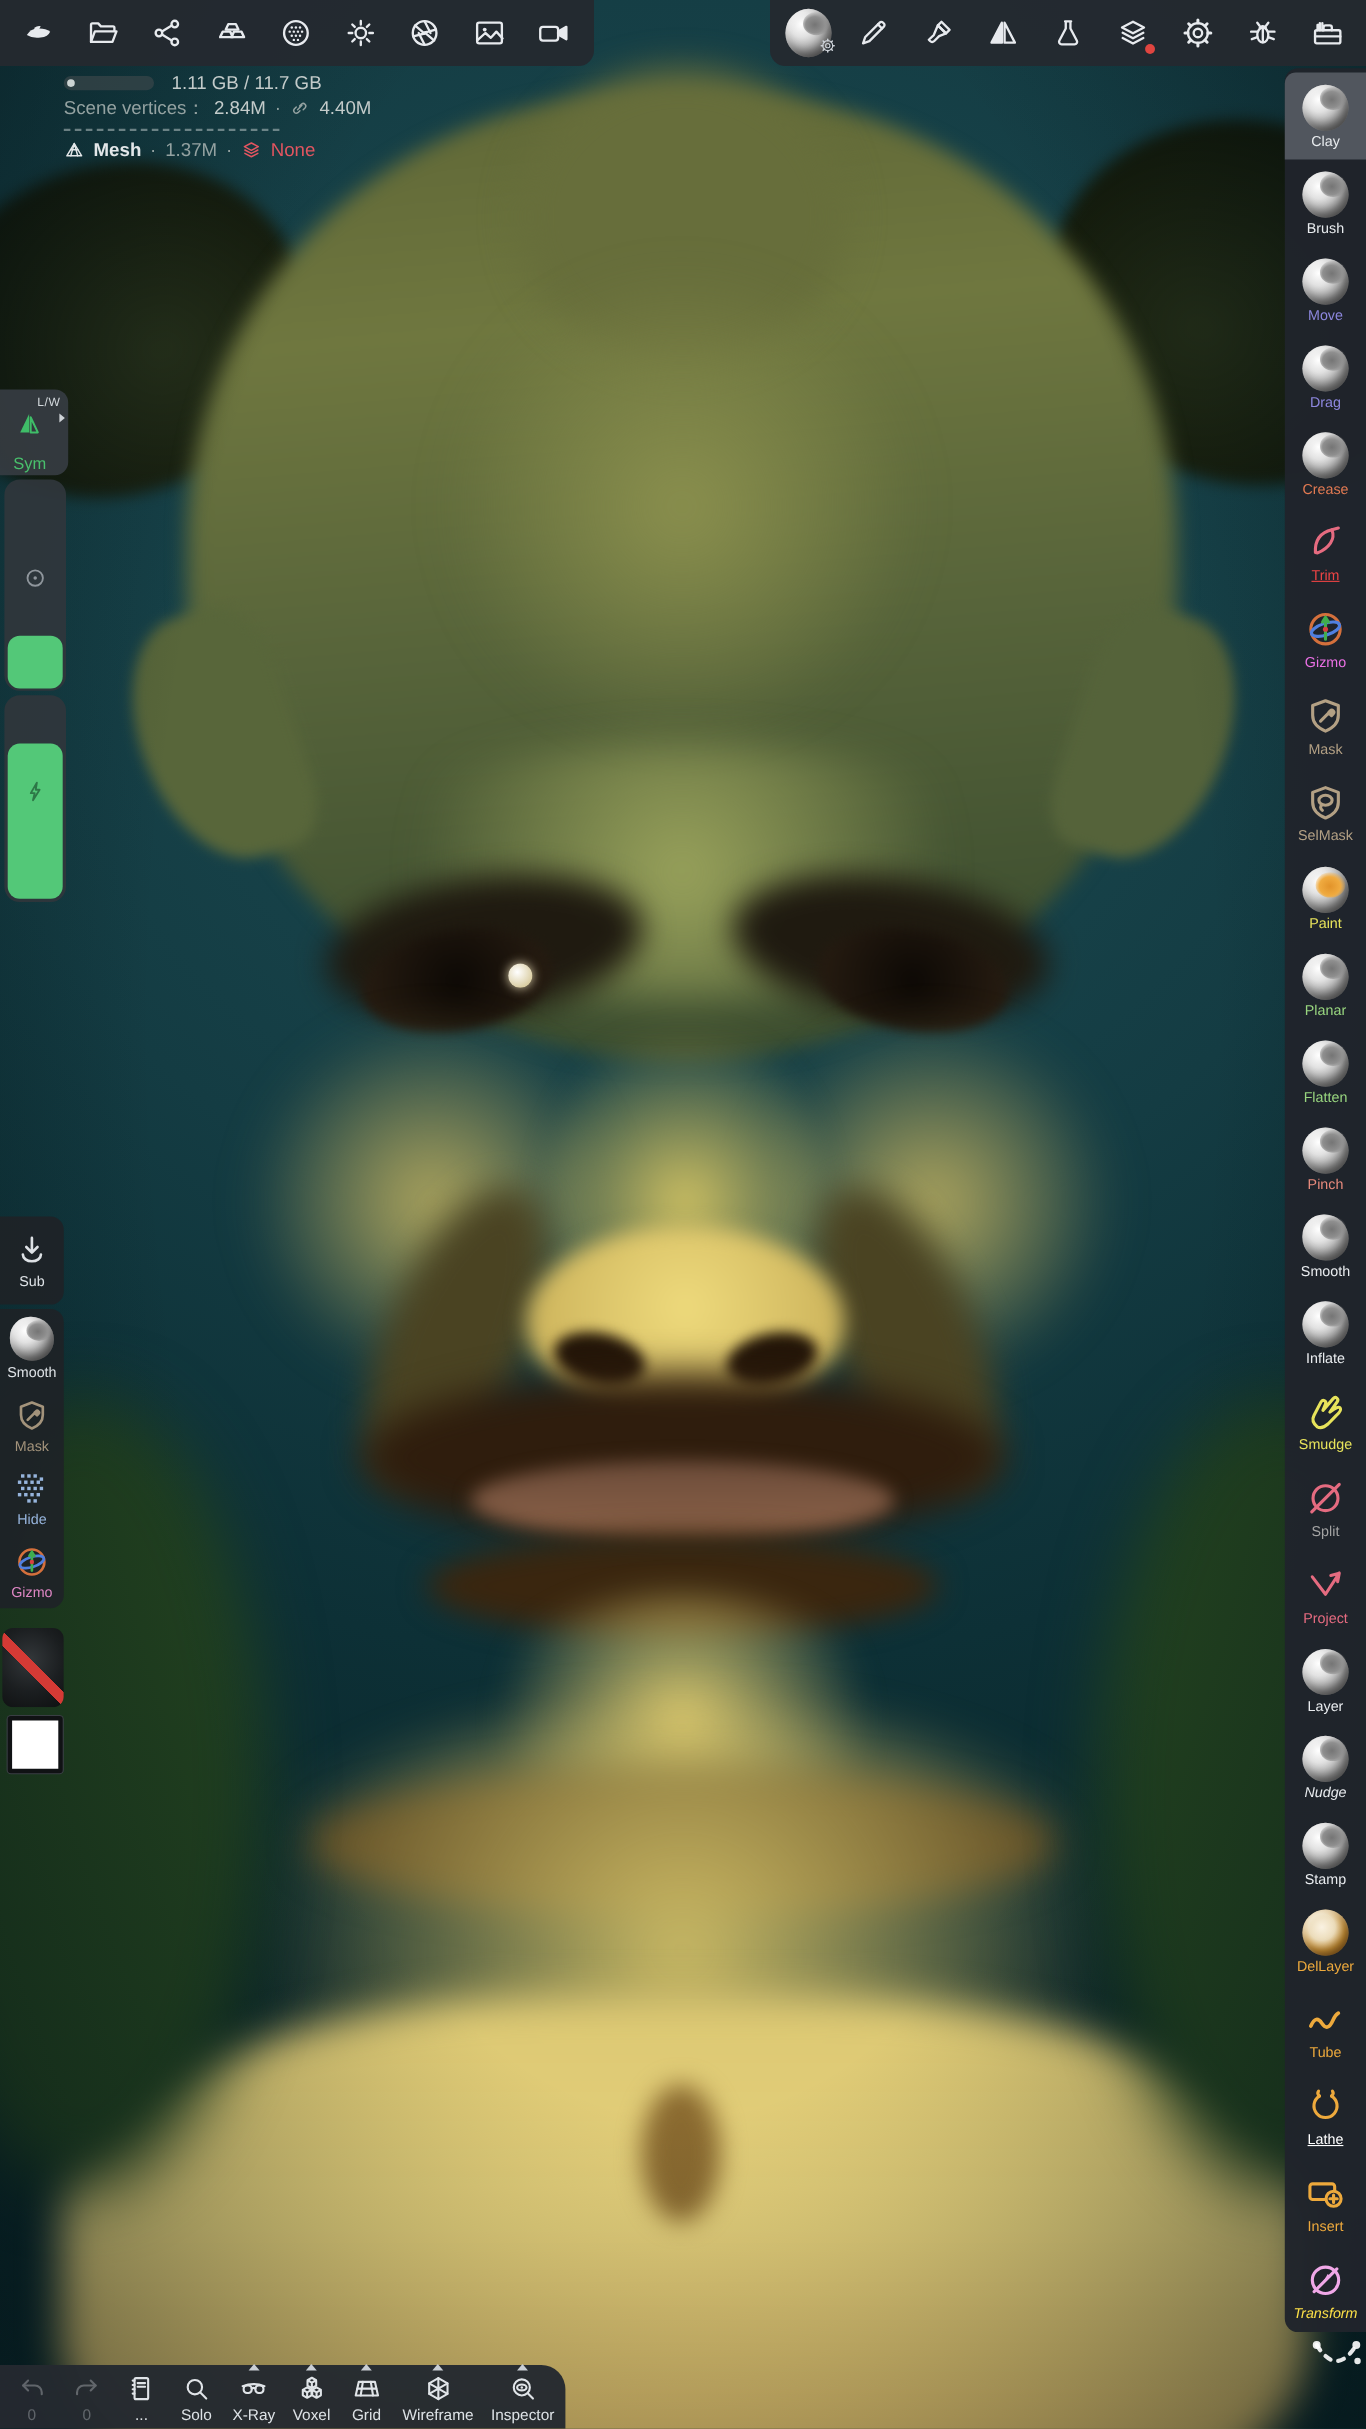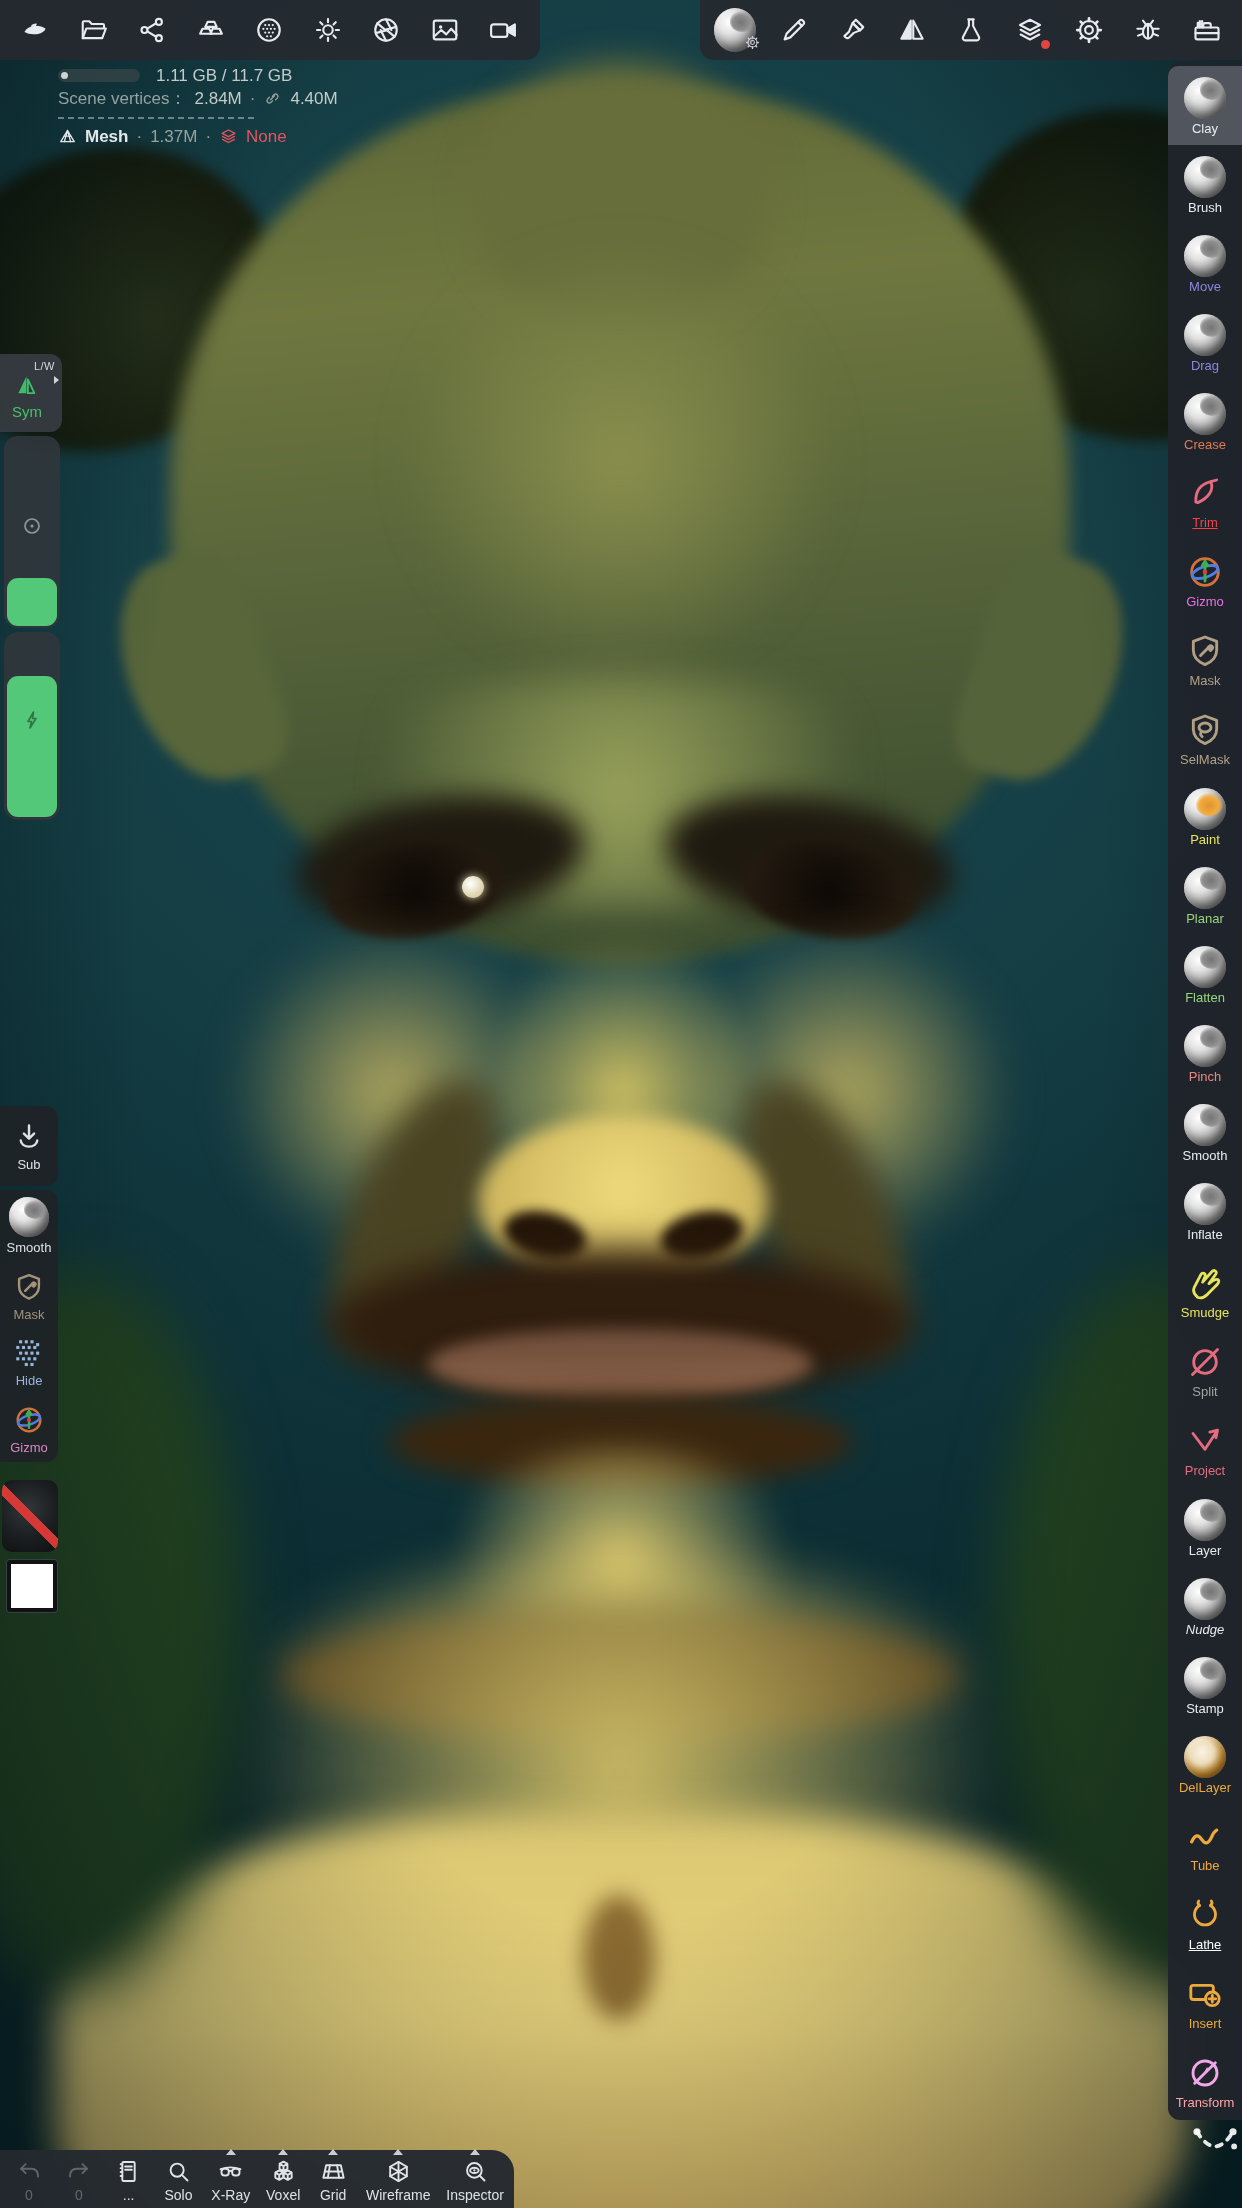--- a/index.html
+++ b/index.html
@@ -84,21 +84,21 @@
   .red{color:#e25560;}
   .inline-ic{display:inline-flex;align-items:center;}
   .inline-ic svg{width:19px;height:19px;}
 
   
   .sym-btn{position:absolute;left:0;top:354px;width:62px;height:78px;background:rgba(56,62,68,.88);
     border-radius:0 12px 12px 0;z-index:15;cursor:pointer;}
   .sym-badge{position:absolute;top:6px;right:7px;font-size:11px;color:#d3d8dc;letter-spacing:.5px;}
   .sym-caret{position:absolute;top:22px;right:3px;width:0;height:0;border-left:5px solid #cfd4d8;border-top:4px solid transparent;border-bottom:4px solid transparent;}
   .sym-tri{position:absolute;left:14px;top:18px;}
-  .sym-label{position:absolute;left:0;right:8px;bottom:12px;text-align:center;font-size:15px;color:#49c06c;}
+  .sym-label{position:absolute;left:0;right:8px;bottom:2px;text-align:center;font-size:15px;color:#49c06c;}
 
   .vslider{position:absolute;left:4px;width:56px;background:rgba(48,54,60,.92);border-radius:14px;z-index:15;cursor:pointer;}
   #slider-radius{top:436px;height:192px;}
   #slider-strength{top:632px;height:188px;}
   .vslider .s-icon{position:absolute;left:50%;transform:translate(-50%,-50%);color:#8f969c;}
   .thumb{position:absolute;left:3px;right:3px;border-radius:11px;background:#53c878;}
   #slider-radius .s-icon{top:92px;}
   #slider-radius .thumb{top:142px;height:48px;}
   #slider-strength .thumb{top:44px;bottom:3px;}
   #slider-strength .s-icon{top:90px;color:#2d7747;z-index:2;}
@@ -639,21 +639,21 @@
       <div class="tlabel" style="color: rgb(237, 169, 60);">Insert</div>
     </div>
     <div class="tool">
       <span style="color: rgb(240, 168, 232); display: inline-flex;">
         <svg viewBox="0 0 24 24" fill="none" stroke="currentColor" stroke-width="1.7" stroke-linecap="round" stroke-linejoin="round" width="40" height="40">
           <circle cx="12" cy="12" r="7.2"></circle>
           <path d="M5.8 18.2 18.2 5.8"></path>
           <path d="M10.2 13.8l3-5.2 1.7 1.5z" fill="currentColor" stroke="none"></path>
         </svg>
       </span>
-      <div class="tlabel" style="color: #fca5a5;">Transform</div>
+      <div class="tlabel" style="color: #fde047; font-style: italic;">Transform</div>
     </div>
   </div>
 
 <div class="bottom-bar" id="bottom-bar">
     <div class="bbi dimmed">
       <div class="caret empty"></div>
       <span style="color: rgb(224, 228, 232); display: inline-flex;">
         <svg viewBox="0 0 24 24" fill="none" stroke="currentColor" stroke-width="1.7" stroke-linecap="round" stroke-linejoin="round" width="27" height="27">
           <path d="M8.5 5.5 4.5 9.5l4 4"></path>
           <path d="M4.5 9.5H14a5.5 5.5 0 0 1 5.5 5.5v1.5"></path>

